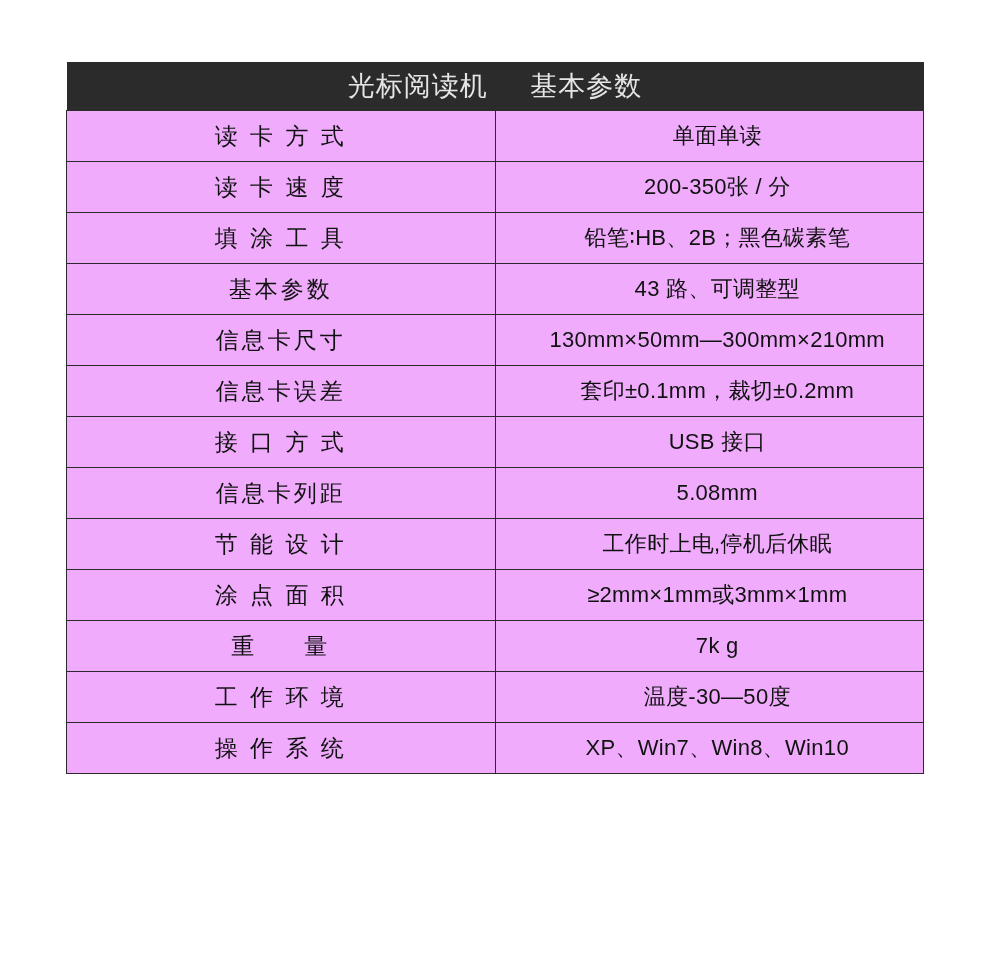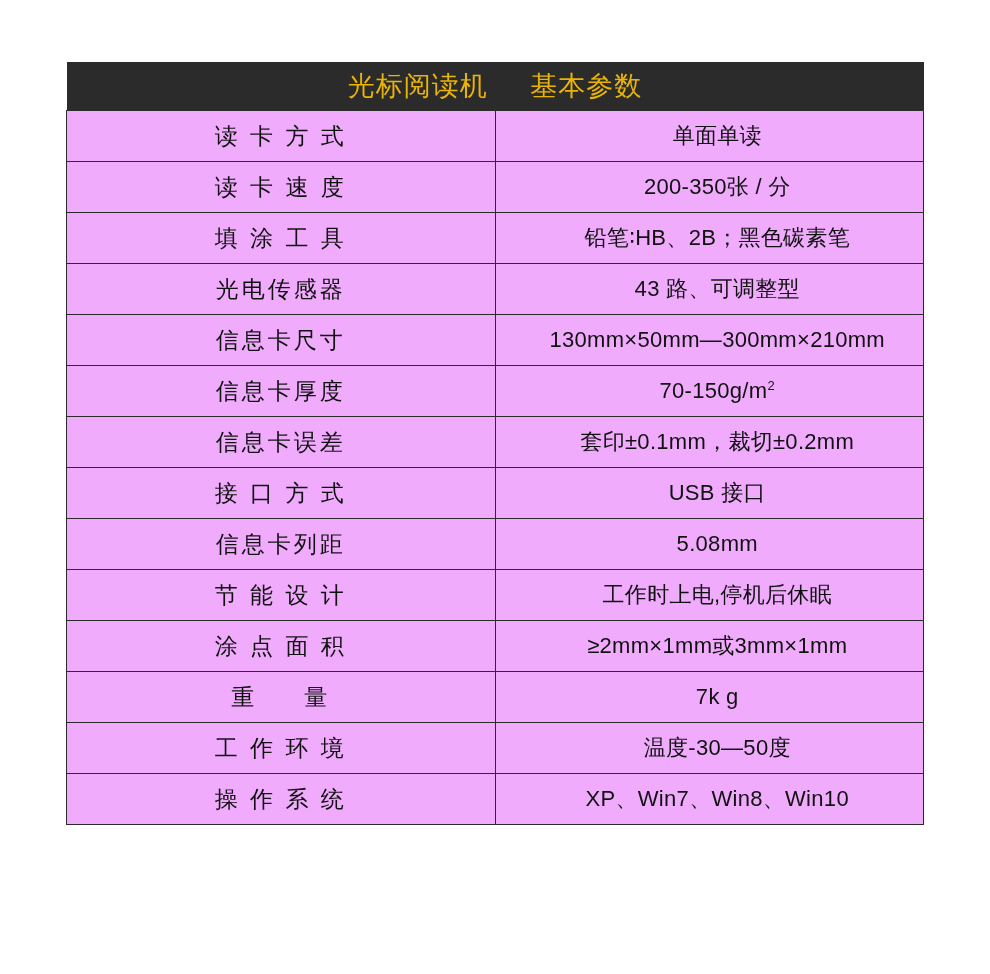--- a/index.html
+++ b/index.html
@@ -26,21 +26,21 @@
     top: 62px;
     width: 858px;
   }
   table.spec {
     width: 100%;
     border-collapse: collapse;
     table-layout: fixed;
   }
   table.spec tr.header-row th {
     background: #2b2b2b;
-    color: #eab308;
+    color: #e5e5e5;
     font-weight: normal;
     font-size: 27px;
     letter-spacing: 1px;
     height: 48px;
     padding: 0;
     text-align: center;
     border: none;
   }
   .title-inner {
     display: inline-block;
@@ -98,30 +98,26 @@
         </tr>
         <tr>
           <td class="label">读 卡 速 度</td>
           <td class="value">200-350张 / 分</td>
         </tr>
         <tr>
           <td class="label">填 涂 工 具</td>
           <td class="value">铅笔∶HB、2B；黑色碳素笔</td>
         </tr>
         <tr>
-          <td class="label">光电传感器</td>
+          <td class="label">基本参数</td>
           <td class="value">43 路、可调整型</td>
         </tr>
         <tr>
           <td class="label">信息卡尺寸</td>
           <td class="value">130mm×50mm—300mm×210mm</td>
-        </tr>
-        <tr>
-          <td class="label">信息卡厚度</td>
-          <td class="value"><span>70-150g/m</span><sup>2</sup></td>
         </tr>
         <tr>
           <td class="label">信息卡误差</td>
           <td class="value">套印±0.1mm，裁切±0.2mm</td>
         </tr>
         <tr>
           <td class="label">接 口 方 式</td>
           <td class="value">USB 接口</td>
         </tr>
         <tr>

